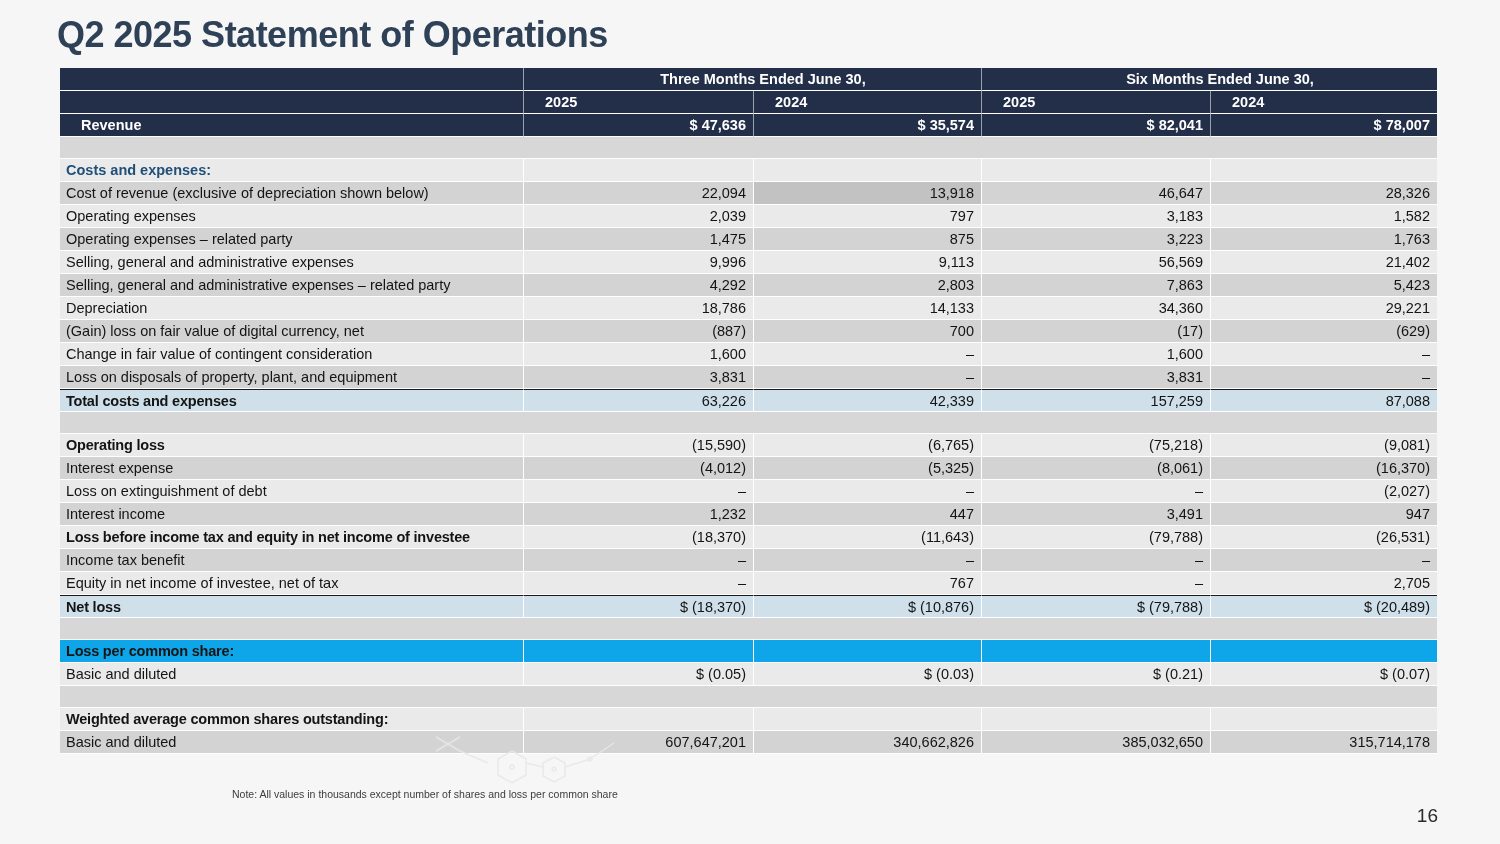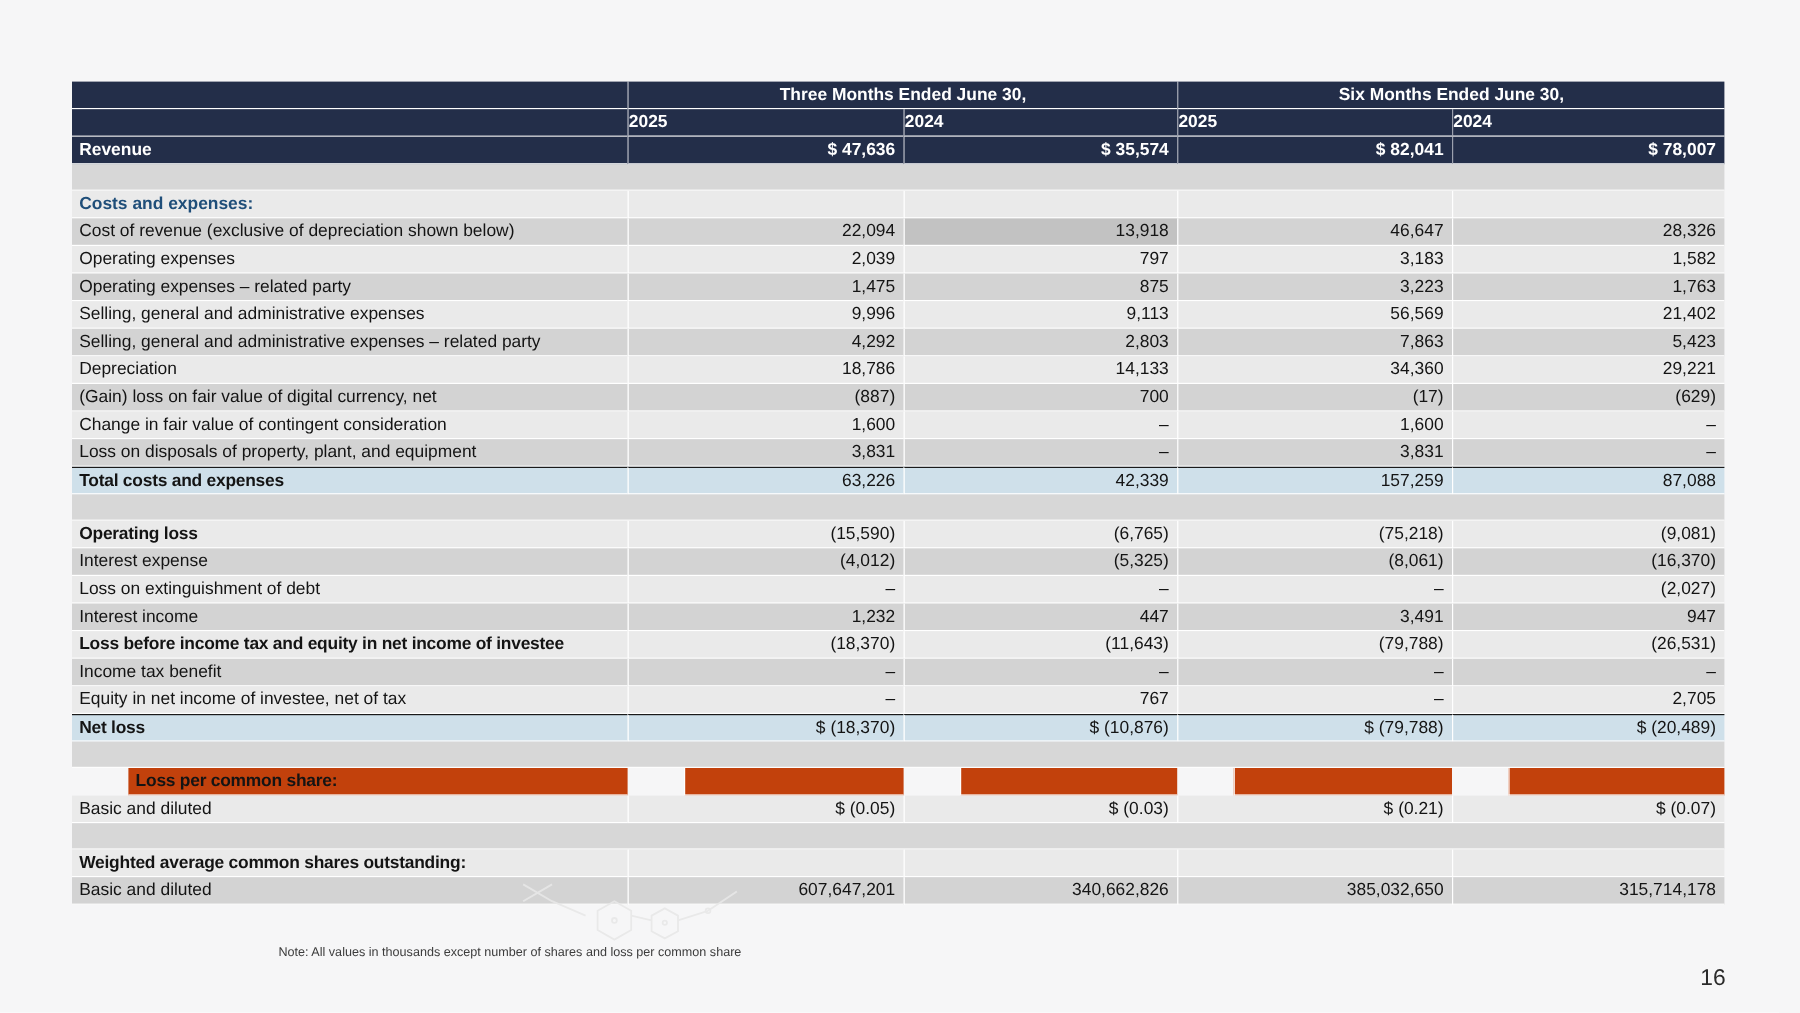--- a/index.html
+++ b/index.html
@@ -11,45 +11,46 @@
   .fin-table{position:absolute;left:60px;top:68px;width:1377px;display:grid;
              grid-template-columns:463px 230px 228px 229px 227px;}
   .row{display:contents;}
   .cell{height:23px;line-height:22px;font-size:14.5px;box-sizing:border-box;
         border-bottom:1px solid #ffffff;border-left:1px solid #ffffff;
         overflow:hidden;white-space:nowrap;color:#141414;}
   .cell.first{border-left:none;}
   .c-label{padding-left:6px;text-align:left;}
   .c-val{padding-right:7px;text-align:right;}
   .navy{background:#232e49;color:#ffffff;font-weight:bold;
-        border-left:1px solid rgba(255,255,255,0.55);}
+        border-left:1px solid rgba(255,255,255,0.55);padding-left:21px;}
   .navy.first{border-left:none;}
   .group-cell{grid-column:span 2;text-align:center;}
   .year-cell{text-align:left;}
   .light{background:#eaeaea;}
   .dark{background:#d3d3d3;}
-  .dark2{background:#c2410c;margin-left:47px;}
+  .dark2{background:#0ea5e9;}
   .total{background:#cfe0ea;}
   .hl{background:#c2c2c2;}
   .top-border{border-top:1.6px solid #1a1a1a;}
   .bold{font-weight:bold;letter-spacing:-0.2px;}
   .section-blue{color:#1f4e79;font-weight:bold;}
   .gap-cell{grid-column:1/6;height:21px;background:#d7d7d7;border-bottom:1px solid #fdfdfd;}
   
   .footer-logo{position:absolute;left:55px;top:779px;display:flex;align-items:center;gap:9px;}
   .logo-word{font-size:22px;font-weight:bold;color:#c7cbd1;letter-spacing:2.5px;}
   .note{position:absolute;left:232px;top:788px;font-size:10.5px;color:#3c3c3c;}
   .page-num{position:absolute;right:62px;top:805px;font-size:19px;color:#2b2b2b;}
   .watermark{position:absolute;left:408px;top:733px;opacity:0.9;}
 </style>
 </head>
 <body>
 
 <div class="slide">
 
+  <div class="title">Q2 2025 Statement of Operations</div>
 
   <div class="fin-table" id="fin-table">
       <div class="row"><div class="cell navy first c-label"></div><div class="cell navy group-cell">Three Months Ended June 30,</div><div class="cell navy group-cell">Six Months Ended June 30,</div></div>
       <div class="row"><div class="cell navy first c-label"></div><div class="cell navy year-cell">2025</div><div class="cell navy year-cell">2024</div><div class="cell navy year-cell">2025</div><div class="cell navy year-cell">2024</div></div>
       <div class="row"><div class="cell navy first c-label">Revenue</div><div class="cell navy c-val">$ 47,636</div><div class="cell navy c-val">$ 35,574</div><div class="cell navy c-val">$ 82,041</div><div class="cell navy c-val">$ 78,007</div></div>
       <div class="row"><div class="gap-cell"></div></div>
       <div class="row"><div class="cell light first c-label section-blue">Costs and expenses:</div><div class="cell light c-val"></div><div class="cell light c-val"></div><div class="cell light c-val"></div><div class="cell light c-val"></div></div>
       <div class="row"><div class="cell dark first c-label">Cost of revenue (exclusive of depreciation shown below)</div><div class="cell dark c-val">22,094</div><div class="cell hl c-val">13,918</div><div class="cell dark c-val">46,647</div><div class="cell dark c-val">28,326</div></div>
       <div class="row"><div class="cell light first c-label">Operating expenses</div><div class="cell light c-val">2,039</div><div class="cell light c-val">797</div><div class="cell light c-val">3,183</div><div class="cell light c-val">1,582</div></div>
       <div class="row"><div class="cell dark first c-label">Operating expenses – related party</div><div class="cell dark c-val">1,475</div><div class="cell dark c-val">875</div><div class="cell dark c-val">3,223</div><div class="cell dark c-val">1,763</div></div>

